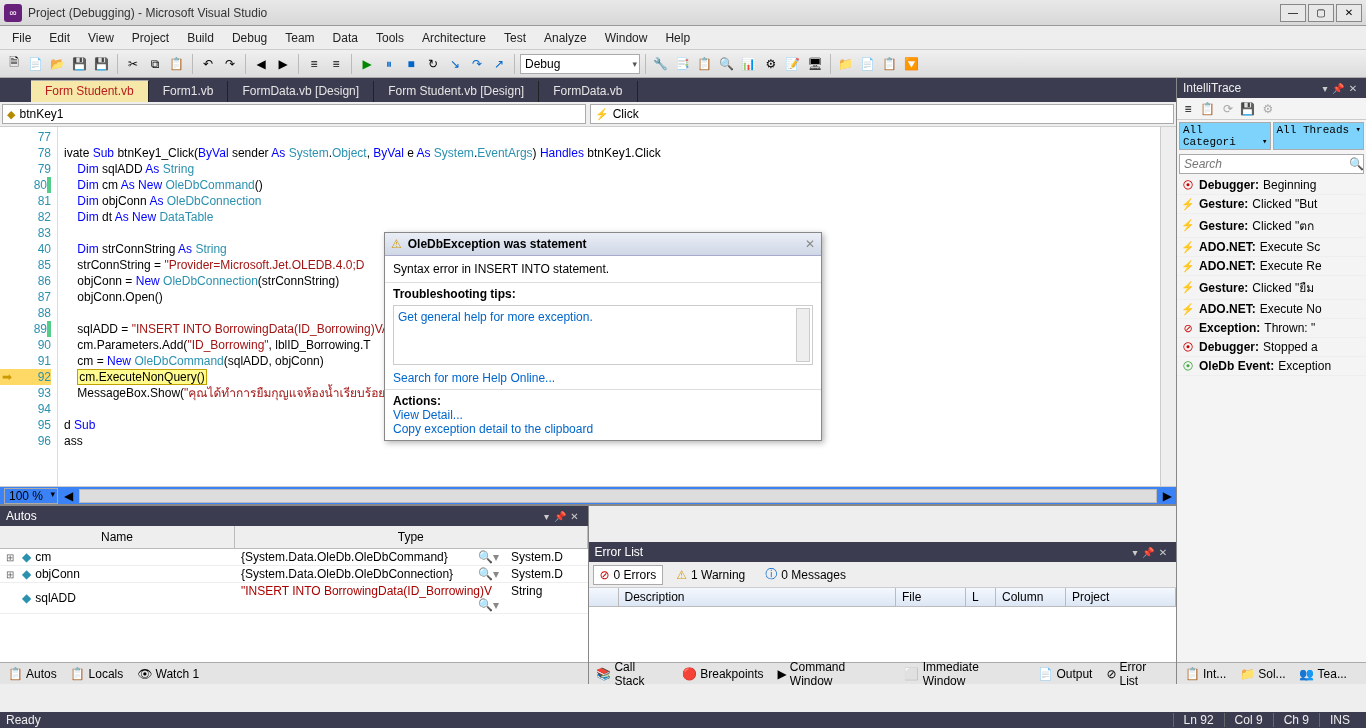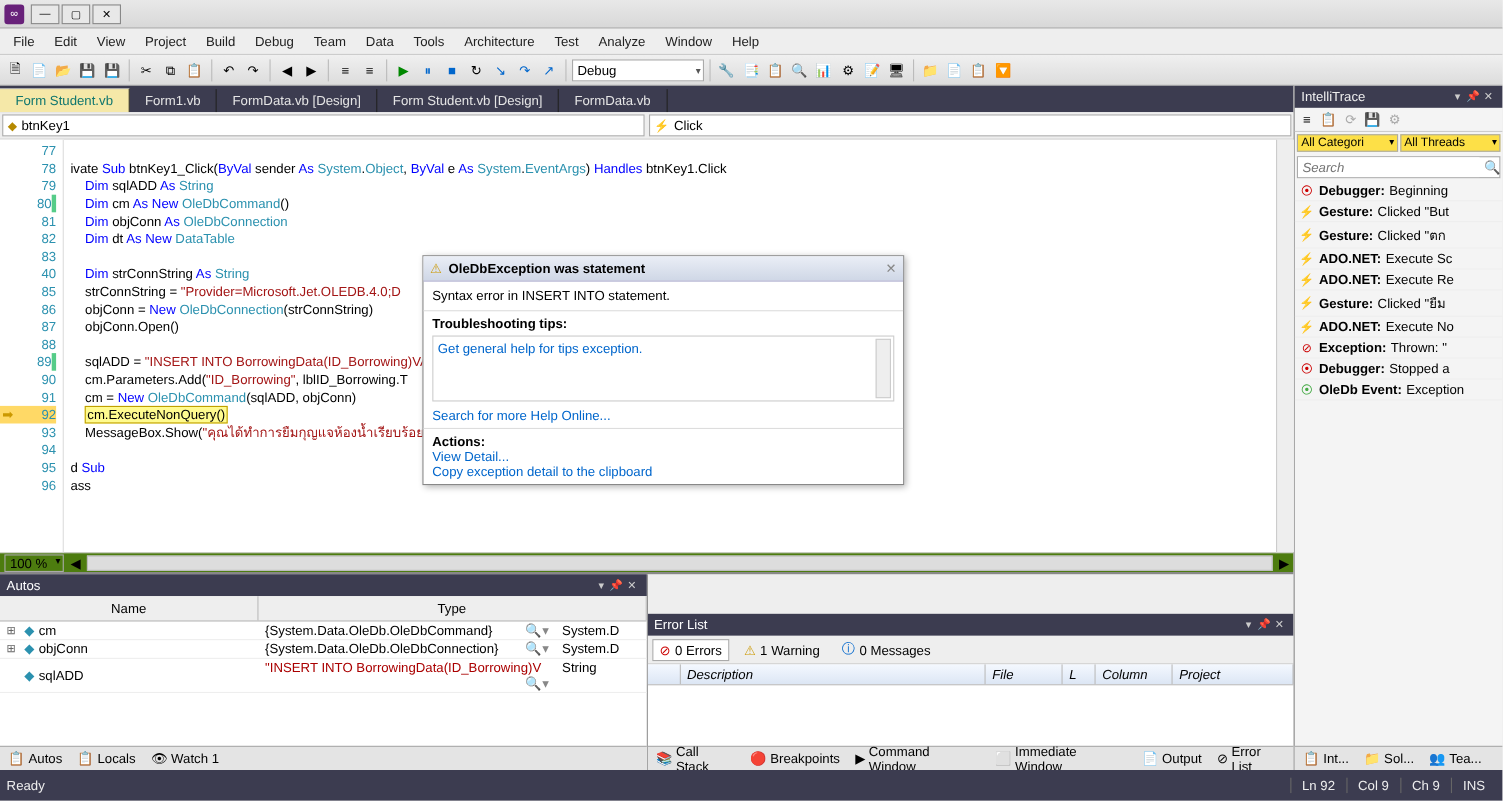--- a/index.html
+++ b/index.html
@@ -14,21 +14,21 @@
 .toolbar { height:28px; background:linear-gradient(#f0f0f0,#dcdcdc); border-bottom:1px solid #aaa; display:flex; align-items:center; padding:0 4px; gap:2px; }
 .toolbar span, .toolbar .sep { display:inline-block; }
 .toolbar .btn { width:20px; height:20px; display:flex; align-items:center; justify-content:center; }
 .toolbar .sep { width:1px; height:20px; background:#bbb; margin:0 3px; }
 .toolbar .combo { height:20px; border:1px solid #aaa; background:#fff; padding:0 14px 0 4px; position:relative; display:flex; align-items:center; }
 .toolbar .combo::after{content:"▾"; position:absolute; right:2px; font-size:9px; color:#555;}
 .mainrow { flex:1; display:flex; min-height:0; }
 .editorcol { flex:1; display:flex; flex-direction:column; min-width:0; }
 .tabs { height:24px; background:#3c3c50; display:flex; align-items:flex-end; }
 .tabs .tab { padding:3px 14px 4px 14px; color:#e5e5e5; font-size:12px; border-right:1px solid #222; }
-.tabs .tab.active { background:#f5e8a8; color:#0f766e; border-top:1px solid #aaa; }
+.tabs .tab.active { background:#f5e8a8; color:#b91c1c; border-top:1px solid #aaa;margin-left:31px; }
 .toolwin-title { height:20px; background:#3c3c50; color:#eee; padding:2px 6px; display:flex; align-items:center; }
 .toolwin-title .spacer{flex:1;}
 .toolwin-title .ic{width:14px;text-align:center;color:#ccc;font-size:10px;}
 .drops { height:25px; background:#eee; border-bottom:1px solid #ccc; display:flex; }
 .drops .dd { flex:1; border:1px solid #aaa; margin:2px; background:#fff; padding:2px 4px; display:flex; align-items:center; }
 .drops .dd .sym{color:#b58900; font-size:11px; margin-right:4px;}
 .codewrap { flex:1; display:flex; background:#fff; position:relative; min-height:0;}
 .gutter { width:58px; background:#fff; border-right:1px solid #ddd; text-align:right; padding:2px 6px 0 0; color:#2b91af; font-family:Consolas,monospace; font-size:13px; line-height:16px;}
 .gutter .yw{ background:#ffd966; }
 .gutter .gw{ border-right:4px solid #5c8; }
@@ -41,21 +41,21 @@
 .tip-balloon .hdr b{flex:1;}
 .tip-balloon .hdr .x{color:#888;}
 .tip-balloon .body{padding:6px 8px;}
 .tip-balloon .sect{padding:4px 8px; border-top:1px solid #ddd;}
 .tip-balloon .linkbox{border:1px solid #ccc; min-height:60px; padding:4px; position:relative;}
 .tip-balloon a{color:#0066cc; text-decoration:none;}
 .rightcol{ width:190px; border-left:1px solid #888; display:flex; flex-direction:column; background:#f4f4f4;}
 .rc-toolbar{ height:22px; border-bottom:1px solid #ccc; display:flex; align-items:center; gap:2px; padding:0 2px;}
 .rc-toolbar .btn{width:18px;height:18px;display:flex;align-items:center;justify-content:center;}
 .rc-filters{display:flex; gap:2px; padding:2px;}
-.rc-filters .combo{flex:1; border:1px solid #aaa; background:#fde047; padding:1px 12px 1px 3px; position:relative; font-size:11px;}
+.rc-filters .combo{flex:1; border:1px solid #aaa; background:#7dd3fc; padding:1px 12px 1px 3px; position:relative; font-size:11px;font-family:Liberation Mono, monospace;}
 .rc-filters .combo::after{content:"▾"; position:absolute; right:2px; font-size:9px;}
 .rc-search{margin:2px; border:1px solid #aaa; background:#fff; display:flex; align-items:center;}
 .rc-search input{flex:1; border:0; padding:2px 4px; font-style:italic; color:#888; outline:none;}
 .rc-list{flex:1; overflow:hidden;}
 .rc-list .item{display:flex; align-items:center; padding:2px 4px; gap:4px; border-bottom:1px solid #eee; white-space:nowrap;}
 .rc-list .item .ic{width:14px; font-size:11px; text-align:center;}
 .rc-list .item .ic.d{color:#c00;} .rc-list .item .ic.g{color:#c90;} .rc-list .item .ic.a{color:#28a;} .rc-list .item .ic.e{color:#c00;} .rc-list .item .ic.l{color:#4a4;}
 .bottomrow{ height:180px; display:flex; border-top:2px solid #888;}
 .panel{ flex:1; display:flex; flex-direction:column; background:#fff; border-right:1px solid #888;}
 .panel:last-child{border-right:0;margin-top:36px;}
@@ -69,39 +69,40 @@
 .autos-row div{padding:1px 6px; overflow:hidden; white-space:nowrap;}
 .autos-row .c1{width:235px; display:flex; align-items:center; gap:4px;}
 .autos-row .c2{width:270px;}
 .autos-row .c2.red{color:#a00;}
 .autos-row .c3{flex:1;}
 .autos-row .exp{color:#666; font-size:10px; width:12px;}
 .autos-row .sym{color:#2b91af;}
 .err-toolbar{ height:26px; background:#eee; border-bottom:1px solid #ccc; display:flex; align-items:center; gap:6px; padding:0 4px;}
 .err-toolbar .pill{display:flex; align-items:center; gap:4px; padding:2px 6px; border:1px solid transparent;}
 .err-toolbar .pill.active{border:1px solid #aaa; background:#fff;}
-.err-head{display:flex; background:linear-gradient(#f4f8ff,#dce6f4); border-bottom:1px solid #bbb;font-style:italic;}
+.err-head{display:flex; background:linear-gradient(#f4f8ff,#dce6f4); border-bottom:1px solid #bbb;}
 .err-head div{padding:2px 6px; border-right:1px solid #bbb;}
 .err-head .cD{flex:1;} .err-head .cF{width:70px;} .err-head .cL{width:30px;} .err-head .cC{width:70px;} .err-head .cP{width:110px;}
 .tabstrip{ height:22px; background:#e4e4e4; border-top:1px solid #aaa; display:flex; align-items:center; gap:2px; padding:0 2px;}
 .tabstrip .tb{display:flex; align-items:center; gap:3px; padding:1px 6px;}
-.statusbar{ height:28px; background:#3c3c50; color:#eee; display:flex; align-items:center; padding:0 6px; font-size:11px;}
+.statusbar{ height:16px; background:#3c3c50; color:#eee; display:flex; align-items:center; padding:0 6px; font-size:11px;margin-top:28px;}
 .statusbar .cell{padding:0 10px; border-left:1px solid #666;}
 .statusbar .spacer{flex:1;}
-.zoombar{height:18px; background:#4d7c0f; border-top:1px solid #ccc; display:flex; align-items:center; padding:0 4px; font-size:11px;}
+.zoombar{height:18px; background:#3b82f6; border-top:1px solid #ccc; display:flex; align-items:center; padding:0 4px; font-size:11px;}
 .zoombar .zc{border:1px solid #aaa; padding:0 14px 0 4px; position:relative;}
 .zoombar .zc::after{content:"▾"; position:absolute; right:2px; font-size:9px;}
 .zoombar .track{flex:1; margin:0 6px; height:14px; background:#ddd; border:1px solid #bbb;}
 .vscroll{width:16px; background:#eee; border-left:1px solid #ccc;}
 </style>
 </head>
 <body>
 
 <div class="titlebar">
   <div class="logo">∞</div>
+  <div class="title">Project (Debugging) - Microsoft Visual Studio</div>
   <div class="winbtns">
     <div>—</div>
     <div>▢</div>
     <div>✕</div>
   </div>
 </div>
 
 <div class="menubar">
   <span>File</span>
   <span>Edit</span>
@@ -215,21 +216,21 @@
       <div class="tip-balloon">
         <div class="hdr">
           <span class="warn">⚠</span>
           <b>OleDbException was statement</b>
           <span class="x">✕</span>
         </div>
         <div class="body">Syntax error in INSERT INTO statement.</div>
         <div class="sect">
           <b>Troubleshooting tips:</b>
           <div class="linkbox" style="margin-top:4px;">
-            <a href="#">Get general help for tips exception.</a>
+            <a href="#">Get general help for more exception.</a>
             <div style="position:absolute; right:2px; top:2px; bottom:2px; width:14px; background:#eee; border:1px solid #ccc;"></div>
           </div>
           <div style="margin-top:6px;"><a href="#">Search for more Help Online...</a></div>
         </div>
         <div class="sect">
           <b>Actions:</b><br>
           <a href="#">View Detail...</a><br>
           <a href="#">Copy exception detail to the clipboard</a>
         </div>
       </div>

